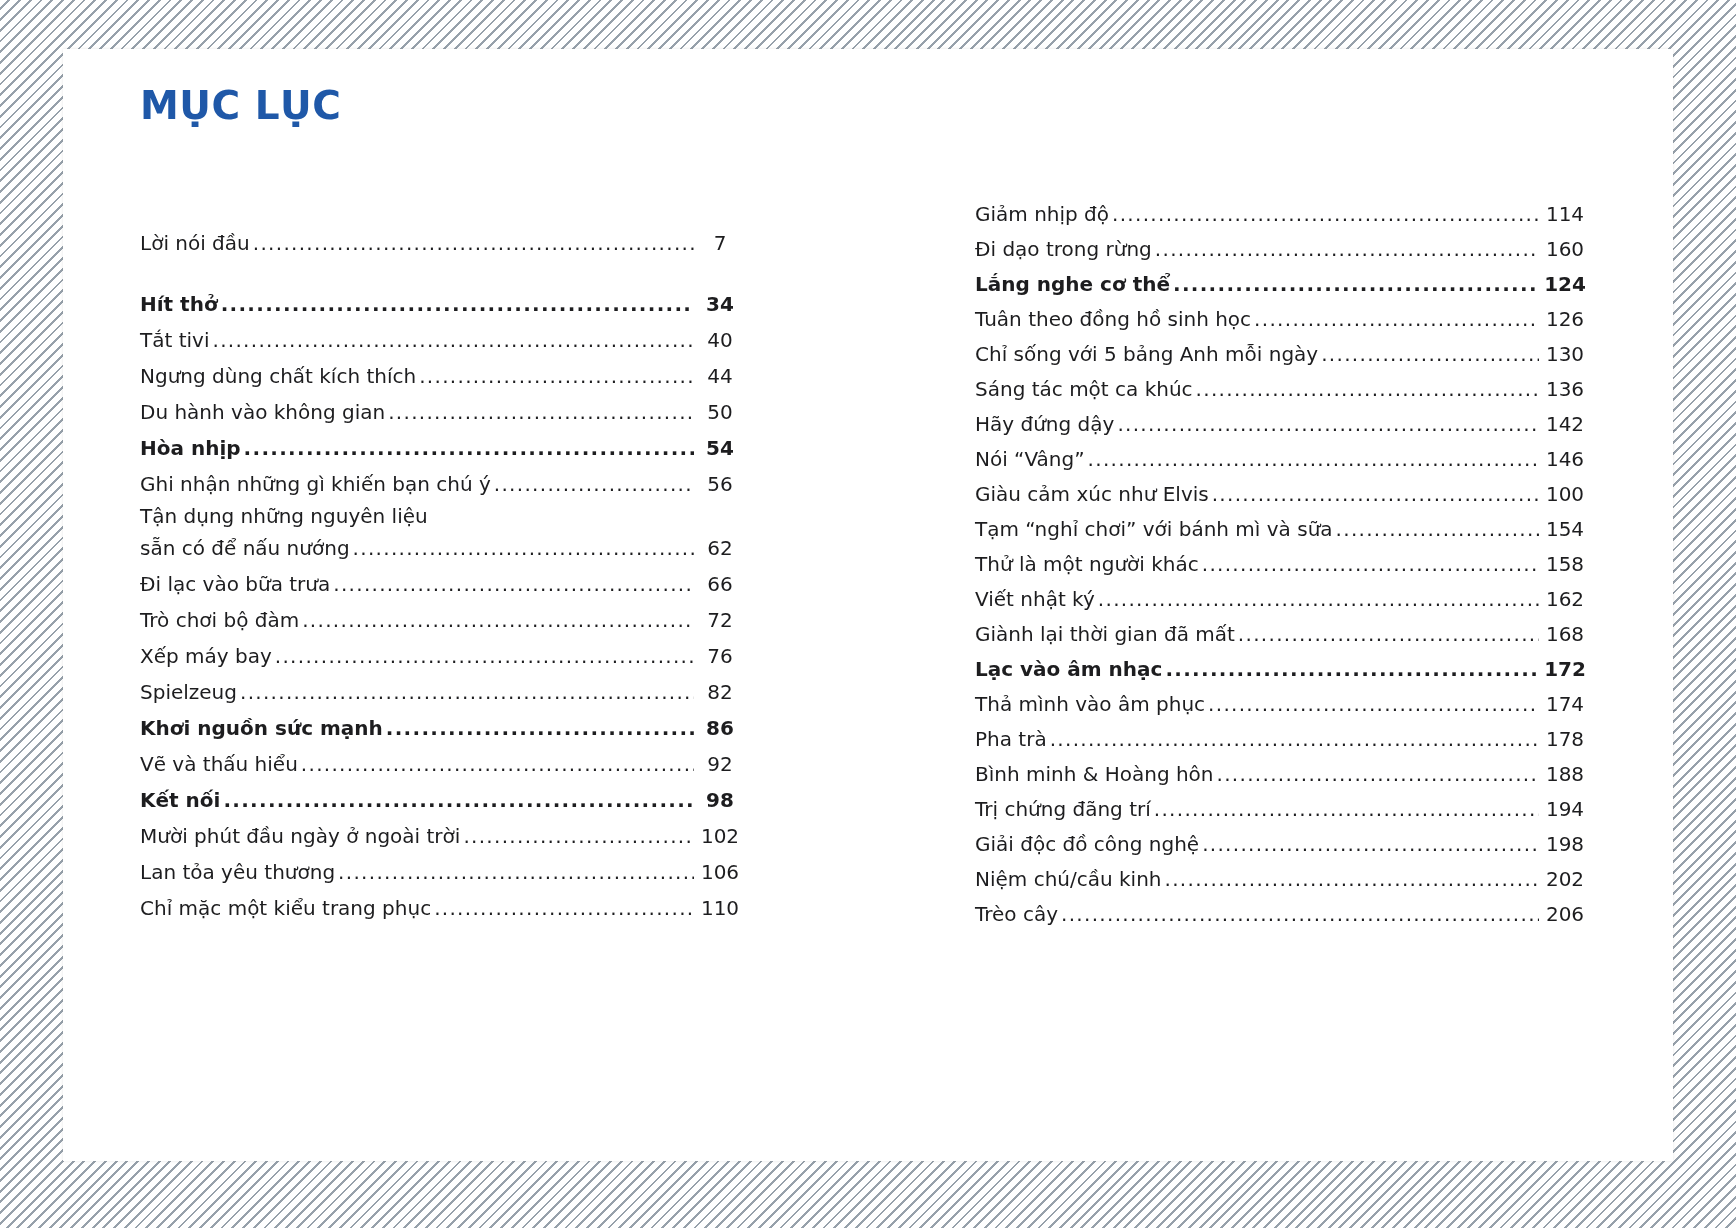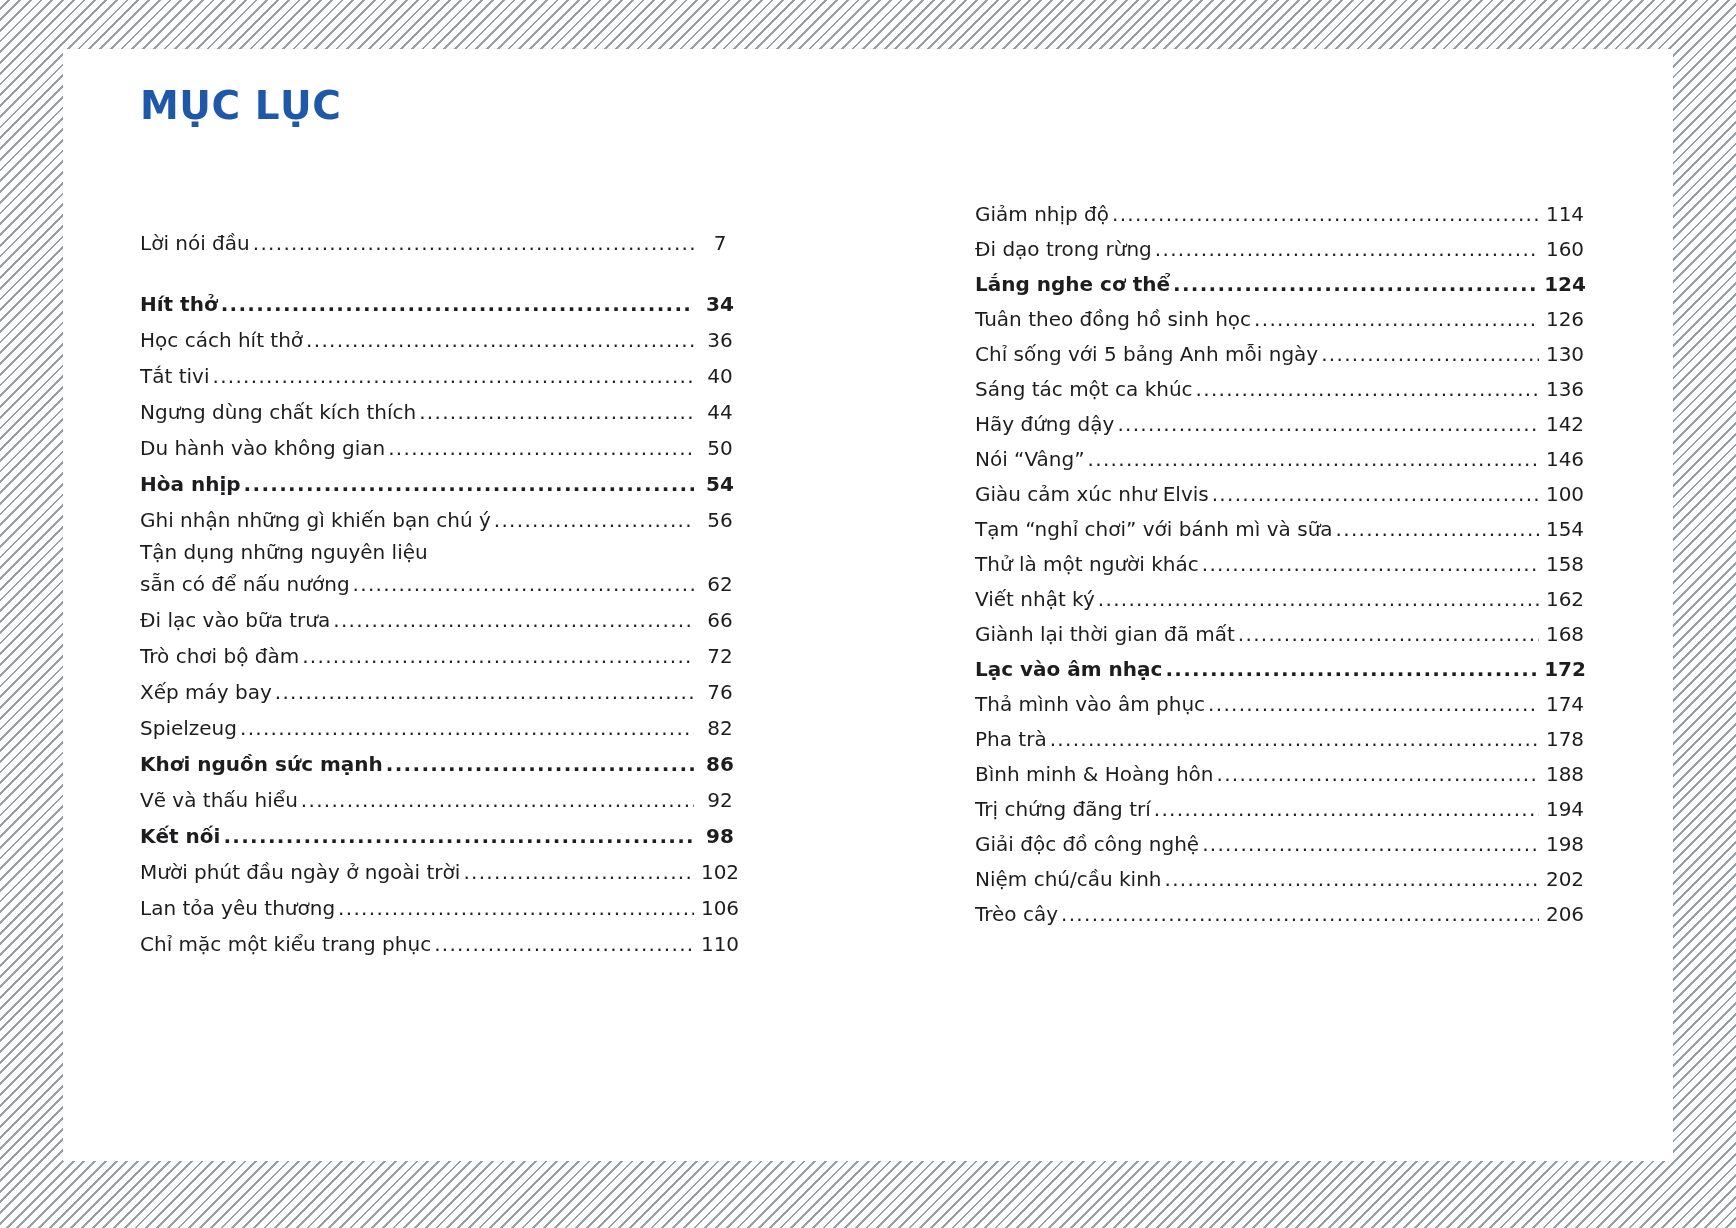--- a/index.html
+++ b/index.html
@@ -99,27 +99,20 @@
       </div>
       <div class="toc-entry bold">
         <div class="entry-line">
           <span class="entry-label">Hít thở</span>
           <span class="leader"></span>
           <span class="page-num">34</span>
         </div>
       </div>
       <div class="toc-entry">
         <div class="entry-line">
-          <span class="entry-label">Học cách hít thở</span>
-          <span class="leader"></span>
-          <span class="page-num">36</span>
-        </div>
-      </div>
-      <div class="toc-entry">
-        <div class="entry-line">
           <span class="entry-label">Tắt tivi</span>
           <span class="leader"></span>
           <span class="page-num">40</span>
         </div>
       </div>
       <div class="toc-entry">
         <div class="entry-line">
           <span class="entry-label">Ngưng dùng chất kích thích</span>
           <span class="leader"></span>
           <span class="page-num">44</span>

